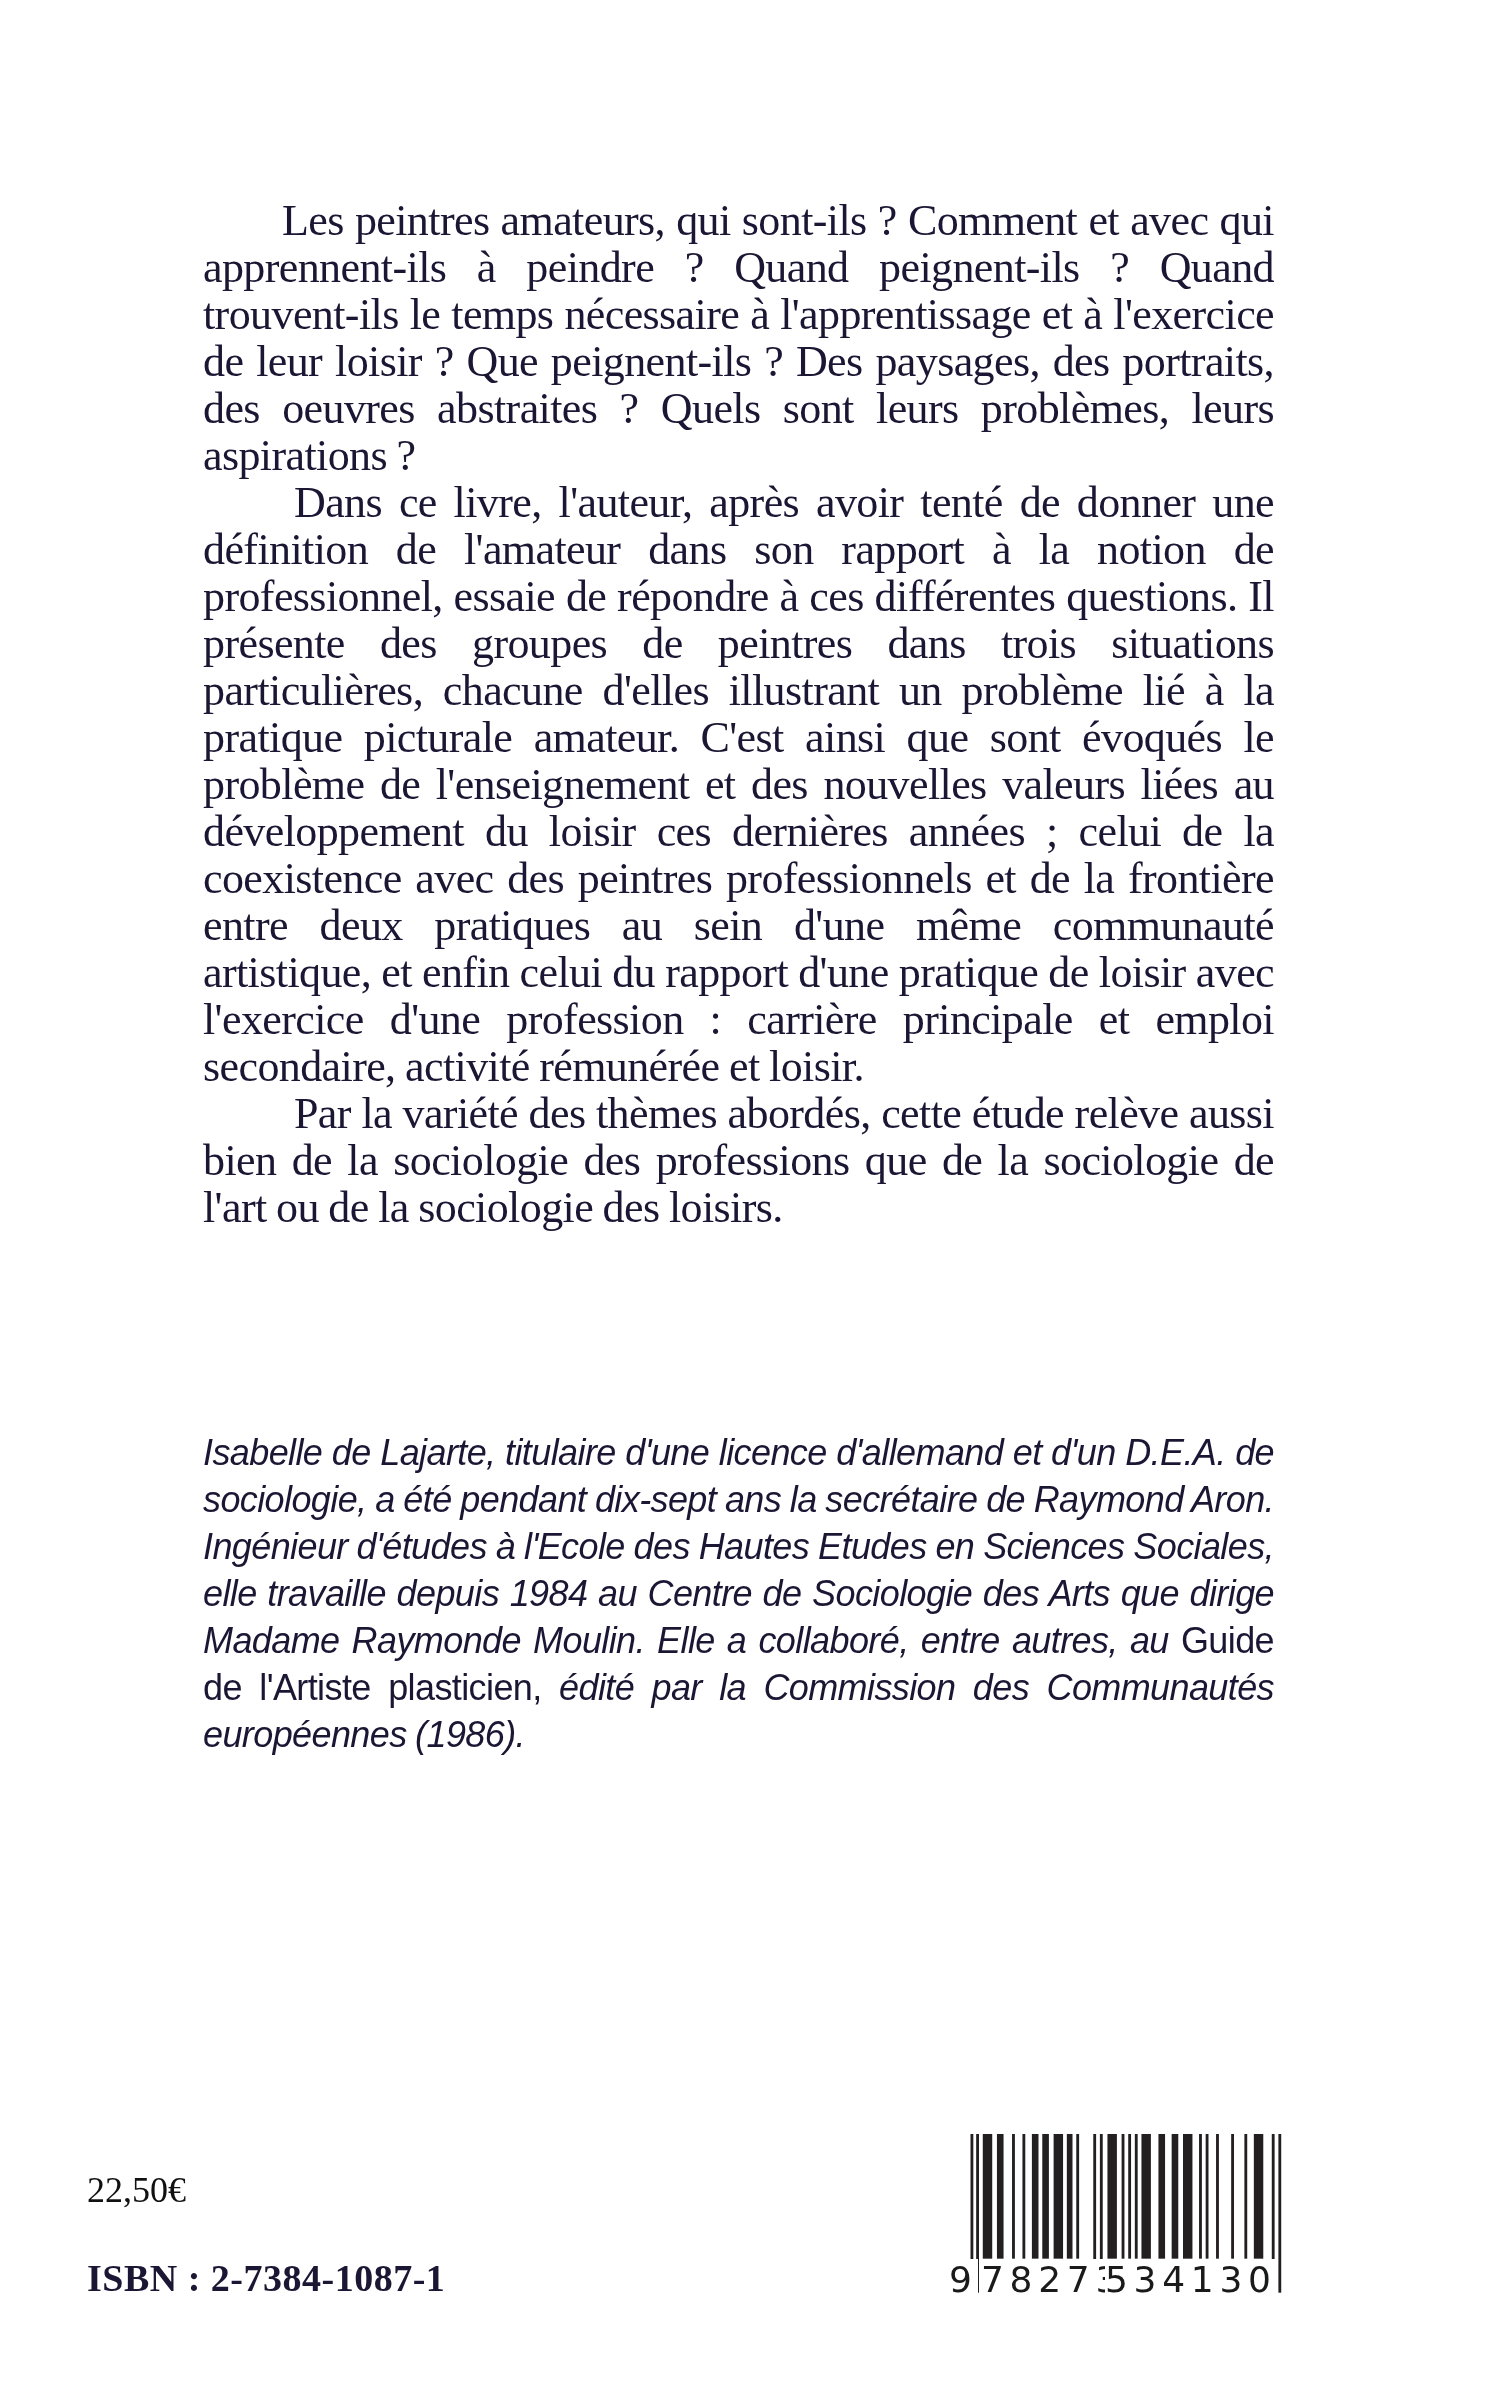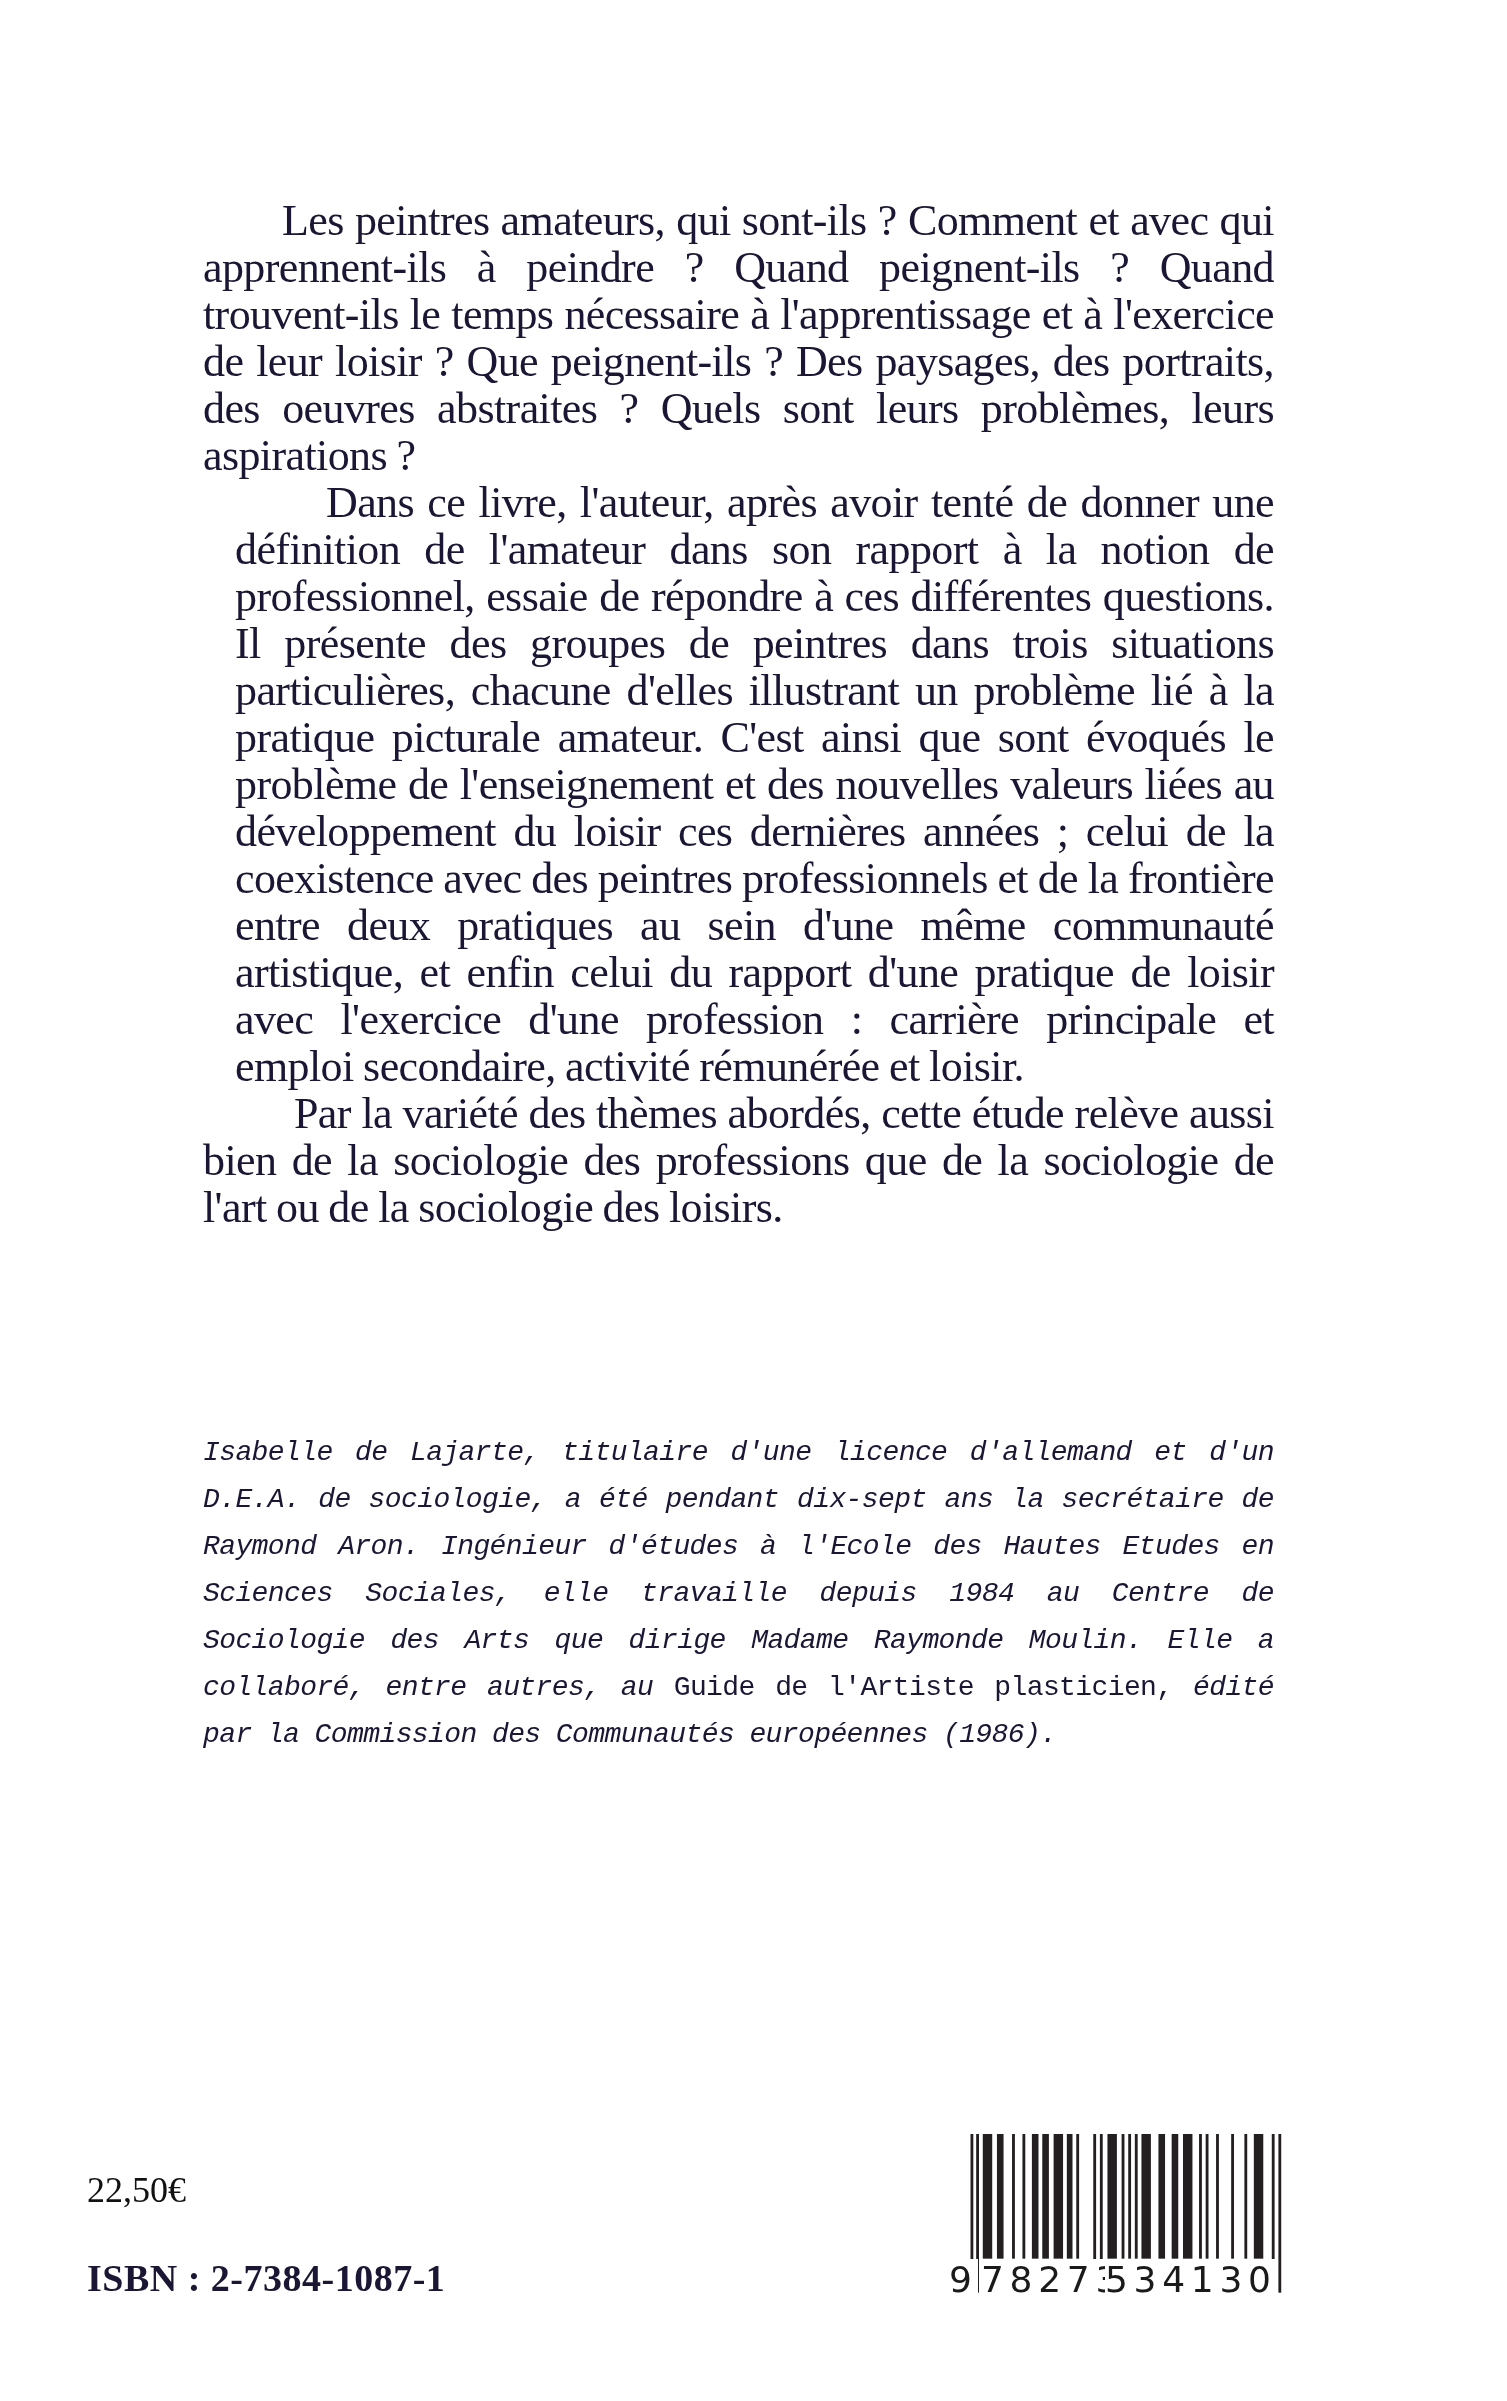--- a/index.html
+++ b/index.html
@@ -34,33 +34,32 @@
       word-spacing: -0.9px;
     }
     .blurb p {
       margin: 0;
       text-align: justify;
       text-align-last: left;
       text-indent: 79px;
     }
     .blurb p.indent-big {
       text-indent: 91px;
-      margin-left: 32px;
     }
     .blurb p.indent-biggest {
       text-indent: 91px;
     }
     .bio {
       position: absolute;
       left: 203px;
       top: 1429px;
       width: 1071px;
-      font-family: Liberation Mono, monospace;
+      font-family: Liberation Sans, sans-serif;
       font-style: italic;
-      font-size: 28px;
+      font-size: 36px;
       line-height: 47px;
       color: #1a1633;
       letter-spacing: -0.6px;
       word-spacing: -0.9px;
       text-align: justify;
       text-align-last: left;
       margin: 0;
     }
     .bio .upright {
       font-style: normal;

